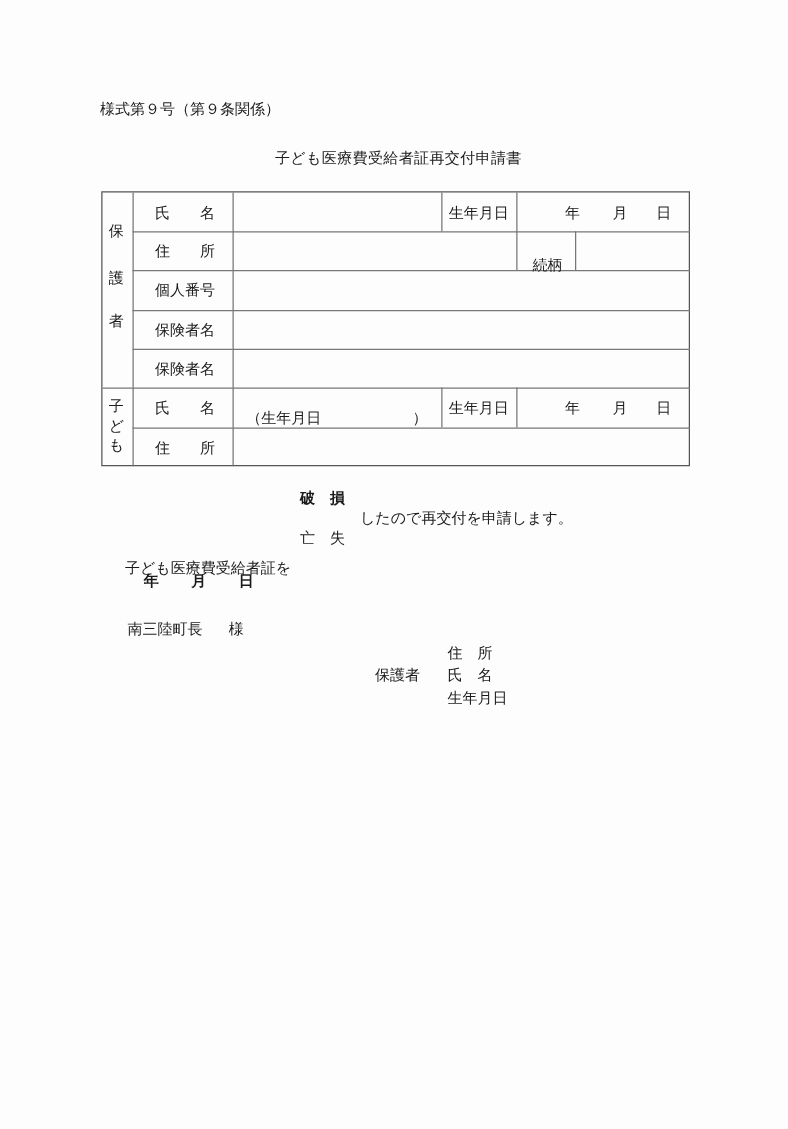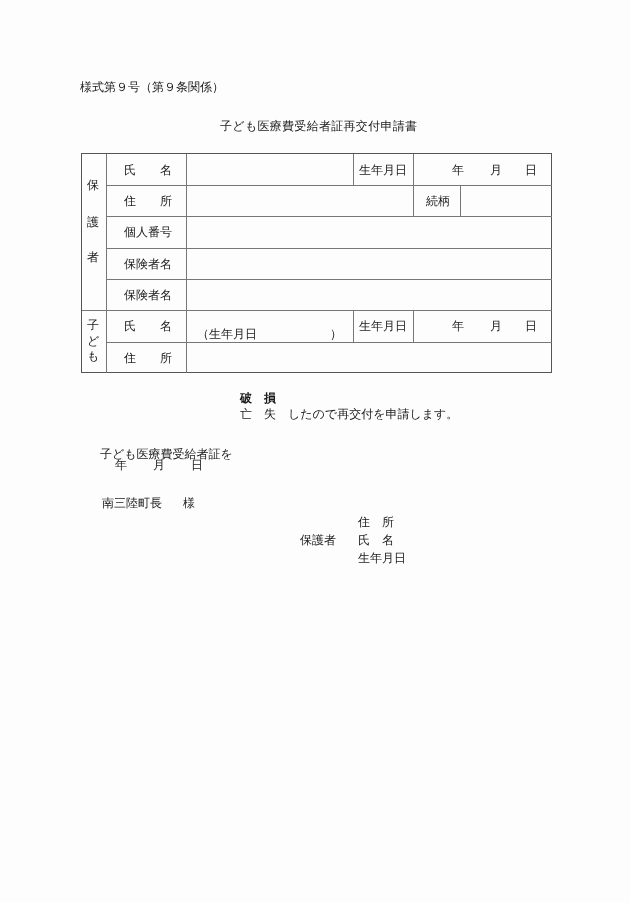--- a/index.html
+++ b/index.html
@@ -7,23 +7,23 @@
          font-family:"DejaVu Serif","Liberation Serif",serif; color:#1a1a1a; font-size:12px; }
   .abs { position:absolute; white-space:nowrap; line-height:1; }
   .form-id { left:80px; top:81px; }
   .title { left:220px; top:120px; letter-spacing:0.3px; }
   .tbl { position:absolute; left:81px; top:153px; width:471px; height:220px; border:1px solid #555; box-sizing:border-box; }
   .ln { position:absolute; background:#777; }
   .h { height:1px; } .v { width:1px; }
   .cell { position:absolute; line-height:1; white-space:nowrap; }
   .stmt { left:100px; top:408px;margin-top:40px; }
   .opt1 { left:240px; top:392px;font-weight:bold; }
-  .opt2 { left:240px; top:408px; }
+  .opt2 { left:240px; top:424px; }
   .stmt2 { left:288px; top:408px; }
-  .date { left:115px; top:459px; }
+  .date { left:115px; top:459px;font-weight:bold; }
   .mayor { left:102px; top:497px; }
   .sama { left:183px; top:497px; }
   .g-label { left:300px; top:534px; }
   .a1 { left:358px; top:516px; }
   .a2 { left:358px; top:534px; }
   .a3 { left:358px; top:552px; }
 </style>
 </head>
 <body>
 
@@ -60,21 +60,21 @@
   <div class="cell" style="left:105px;top:0;width:166px;height:31px"></div>
   <div class="cell" style="left:105px;top:32px;width:273px;height:30px"></div>
   <div class="cell" style="left:105px;top:63px;width:365px;height:31px"></div>
   <div class="cell" style="left:105px;top:95px;width:365px;height:30px"></div>
   <div class="cell" style="left:105px;top:126px;width:365px;height:30px"></div>
 
   <div class="cell" style="left:277px;top:10px">生年月日</div>
   <div class="cell" style="left:370px;top:10px">年</div>
   <div class="cell" style="left:408px;top:10px">月</div>
   <div class="cell" style="left:443px;top:10px">日</div>
-  <div class="cell" style="left:344px;top:41px">続柄</div>
+  <div class="cell" style="left:344px;top:52px">続柄</div>
   <div class="cell" style="left:379px;top:32px;width:91px;height:30px"></div>
 
   <div class="cell" style="left:5px;top:165px">子</div>
   <div class="cell" style="left:5px;top:181px">ど</div>
   <div class="cell" style="left:5px;top:196px">も</div>
 
   <div class="cell" style="left:42px;top:166px">氏　　名</div>
   <div class="cell" style="left:42px;top:198px">住　　所</div>
   <div class="cell" style="left:115px;top:174px">（生年月日</div>
   <div class="cell" style="left:248px;top:174px">）</div>

